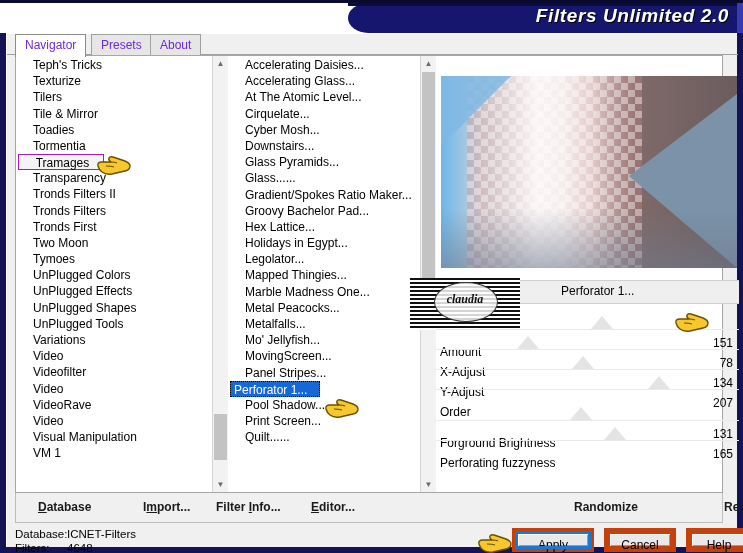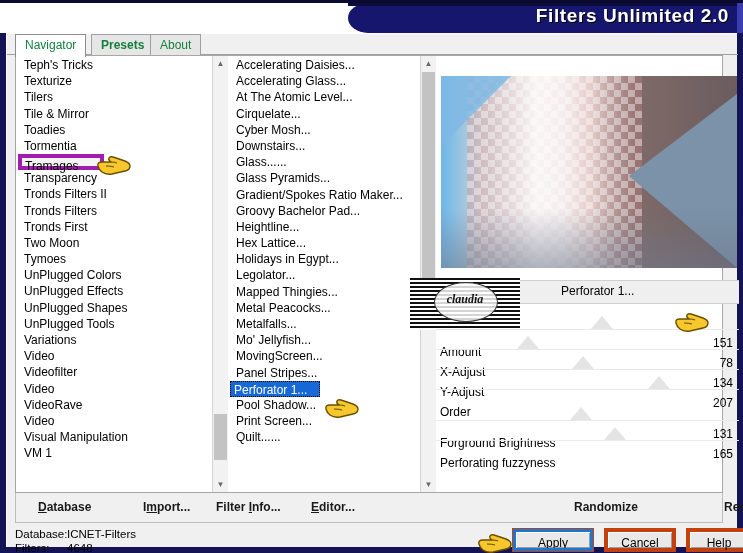--- a/index.html
+++ b/index.html
@@ -22,21 +22,21 @@
   }
   .banner{
     position:absolute;right:0;top:0;width:395px;height:30px;
     background:#16166e;
     border-top-left-radius:40px 30px;
     border-bottom-left-radius:40px 30px;
   }
   .banner-strip-top{position:absolute;right:0;top:0;width:395px;height:3px;background:#0b0b3d;}
   .banner-txt{
     position:absolute;right:14px;top:2px;
-    color:#ffffff;font-size:19px;font-weight:bold;
+    color:#ffffff;font-size:19px;font-weight:bold;font-style:italic;
     letter-spacing:.6px;
     text-shadow:1px 1px 0 #000;
     font-family:"Liberation Sans", sans-serif;
   }
   .banner-rightbar{position:absolute;right:0;top:0;width:6px;height:30px;background:#3b3bb0;}
 
   
   .client{
     position:absolute;left:6px;top:33px;width:731px;height:514px;
     background:#f0f0f0;
@@ -44,46 +44,46 @@
     box-sizing:border-box;
   }
 
   
   .tabstrip{position:absolute;left:8px;top:0px;height:21px;}
   .tab{
     position:absolute;top:0;height:21px;line-height:20px;
     padding:0 9px;box-sizing:border-box;
     background:#e6e6e6;
     border:1px solid #a0a0a0;border-bottom:none;
-    font-size:12px;color:#15803d;white-space:nowrap;
+    font-size:12px;color:#6d28d9;white-space:nowrap;
   }
   .tab.active{background:#ffffff;border-color:#8c8c8c;z-index:3;height:23px;}
   .tabs-underline{position:absolute;left:0;top:20px;width:731px;height:1px;background:#a0a0a0;}
 
   
   .panel{
     position:absolute;left:8px;top:21px;width:708px;height:438px;
     background:#ffffff;
     border:1px solid #a6a6a6;
     box-sizing:border-box;
   }
 
   
   .listbox{position:absolute;top:0;bottom:0;background:#ffffff;overflow:hidden;}
   .list-col1{left:0;width:196px;}
   .list-col2{left:212px;width:192px;}
   .list-items{position:absolute;left:0;top:1px;right:0;}
   .li{
     height:16.2px;line-height:16px;
-    padding-left:8px;font-size:12px;color:#000;white-space:nowrap;
+    padding-left:17px;font-size:12px;color:#000;white-space:nowrap;
     box-sizing:border-box;
   }
   .li.sel-box{
-    border:4px solid #a21caf;background:#f4f4f4;margin-left:2px;padding-left:3px;
-    width:86px;height:16px;
+    border:1px solid #a21caf;background:#f4f4f4;margin-left:2px;padding-left:3px;
+    width:86px;height:16px;text-align:center;
   }
   .li.sel-blue{
     background:#1668d6;color:#ffffff;margin-left:2px;
     border:1px dotted #000;padding-left:3px;width:90px;height:16px;
   }
 
   
   .vscroll{
     position:absolute;top:0;width:15px;bottom:0;background:#f2f2f2;
     border-left:1px solid #d4d4d4;
@@ -167,21 +167,21 @@
   }
   .alink u{text-decoration:underline;}
 
   .statusbar{position:absolute;left:8px;top:494px;width:708px;height:30px;}
   .st-line{position:absolute;left:0;font-size:11.5px;color:#000;white-space:nowrap;}
   .st-k{position:absolute;left:0;}
   .st-v{position:absolute;left:52px;}
 
   .btn{
     position:absolute;top:0;height:24px;line-height:23px;text-align:center;
-    background:#e9e9e9;border:4px solid #c2410c;box-sizing:border-box;
+    background:#e9e9e9;border:6px solid #c2410c;box-sizing:border-box;
     font-size:12px;color:#000;
     box-shadow:inset 1px 1px 0 #ffffff, inset -1px -1px 0 #9c9c9c;
   }
   .btn-focus{position:absolute;top:-3px;left:-3px;right:-3px;bottom:-3px;border:3px solid #1878d4;}
 
   
   .hand{position:absolute;width:36px;height:25px;pointer-events:none;}
   .hand svg{display:block;}
 </style>
 </head>
@@ -199,21 +199,21 @@
     <div class="banner-rightbar"></div>
   </div>
 
   <div class="client">
 
     <div class="tabs-underline"></div>
     <div class="tabstrip">
       <div class="tab active" style="left:0px;">
         <span>Navigator</span>
       </div>
-      <div class="tab" style="left:76px;font-weight:bold;">
+      <div class="tab" style="left:76px;">
         <span>Presets</span>
       </div>
       <div class="tab" style="left:135px;">
         <span>About</span>
       </div>
     </div>
 
     <div class="panel">
 
       <div class="listbox list-col1">
@@ -259,29 +259,29 @@
       </div>
 
       <div class="listbox list-col2">
         <div class="list-items" id="flt-items">
             <div class="li"><span>Accelerating Daisies...</span></div>
             <div class="li"><span>Accelerating Glass...</span></div>
             <div class="li"><span>At The Atomic Level...</span></div>
             <div class="li"><span>Cirquelate...</span></div>
             <div class="li"><span>Cyber Mosh...</span></div>
             <div class="li"><span>Downstairs...</span></div>
+            <div class="li"><span>Glass Pyramids...</span></div>
             <div class="li"><span>Glass......</span></div>
-            <div class="li"><span>Glass Pyramids...</span></div>
             <div class="li"><span>Gradient/Spokes Ratio Maker...</span></div>
             <div class="li"><span>Groovy Bachelor Pad...</span></div>
-            <div class="li"><span>Heightline...</span></div>
             <div class="li"><span>Hex Lattice...</span></div>
             <div class="li"><span>Holidays in Egypt...</span></div>
             <div class="li"><span>Legolator...</span></div>
             <div class="li"><span>Mapped Thingies...</span></div>
+            <div class="li"><span>Marble Madness One...</span></div>
             <div class="li"><span>Metal Peacocks...</span></div>
             <div class="li"><span>Metalfalls...</span></div>
             <div class="li"><span>Mo' Jellyfish...</span></div>
             <div class="li"><span>MovingScreen...</span></div>
             <div class="li"><span>Panel Stripes...</span></div>
             <div class="li sel-blue"><span>Perforator 1...</span></div>
             <div class="li"><span>Pool Shadow...</span></div>
             <div class="li"><span>Print Screen...</span></div>
             <div class="li"><span>Quilt......</span></div>
           </div>

